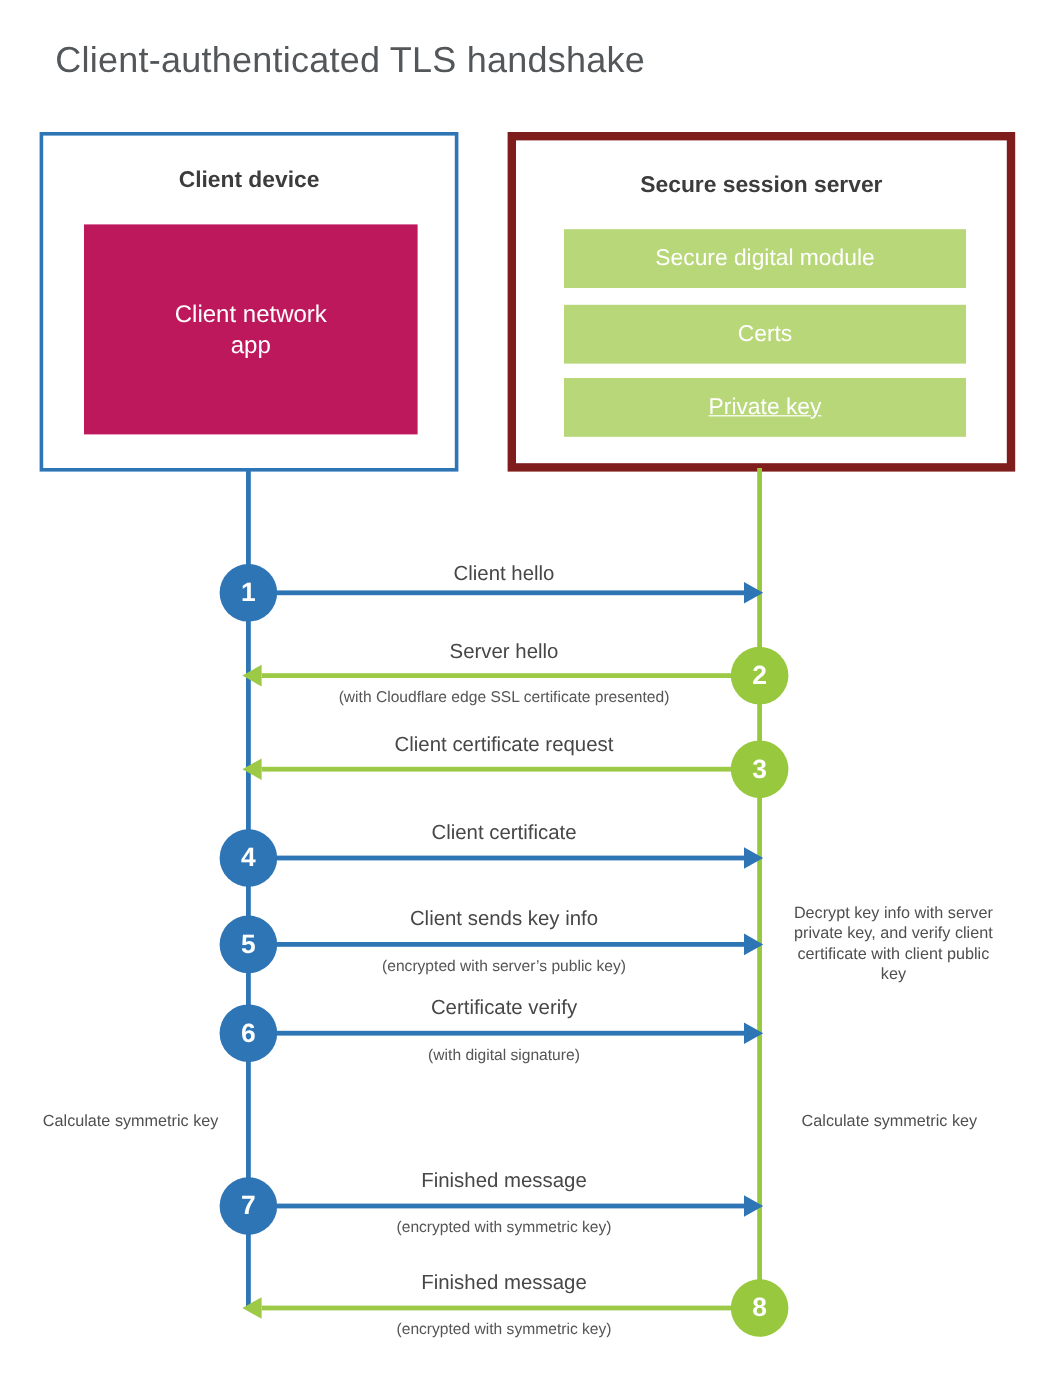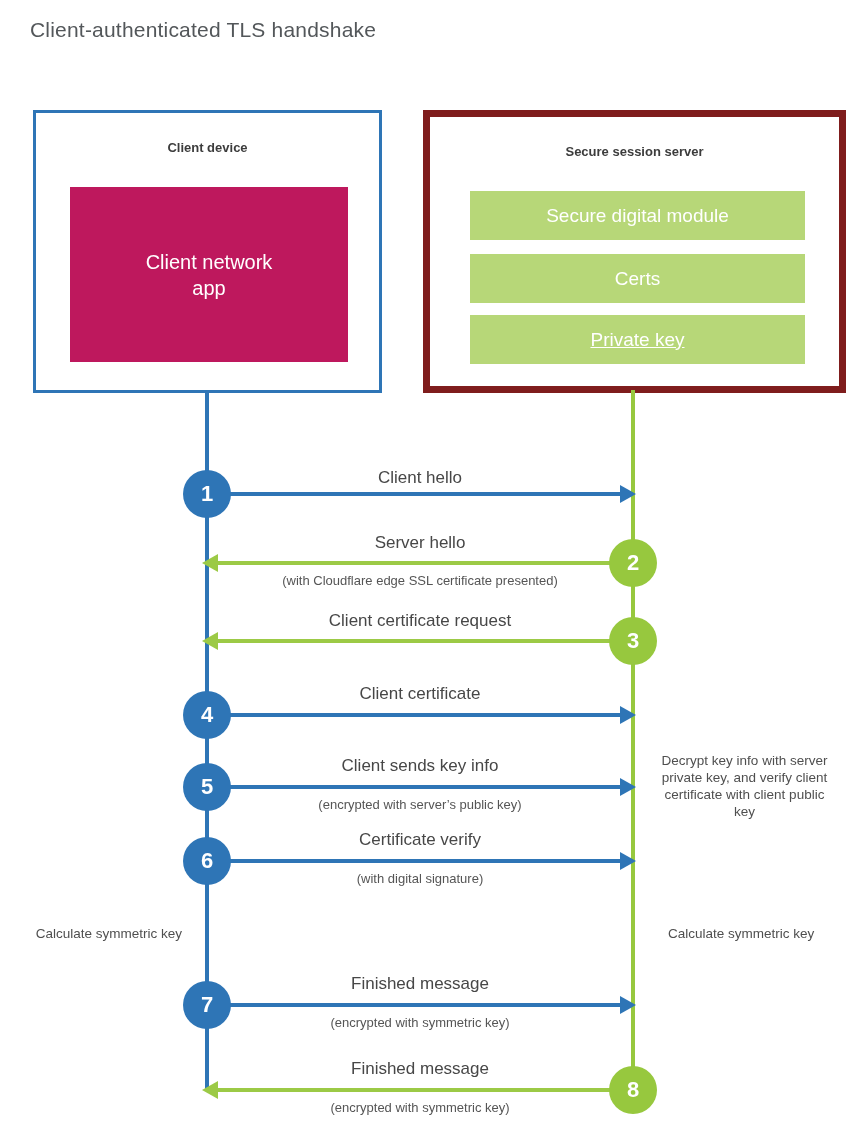--- a/index.html
+++ b/index.html
@@ -1,26 +1,26 @@
 <!DOCTYPE html>
 <html><head>
 <meta charset="utf-8">
 <style>
   html,body { margin:0; padding:0; background:#ffffff; }
   body { font-family: "Liberation Sans", "DejaVu Sans", sans-serif; }
   .canvas { position:relative; width:865px; height:1146px; background:#fff; overflow:hidden; }
 
-  .title { position:absolute; left:30px; top:18px; margin:0; font-size:21px; font-weight:400;
+  .title { position:absolute; left:30px; top:18px; margin:16px; font-size:30px; font-weight:400;
            color:#53575a; letter-spacing:0.2px; }
 
   
   .box { position:absolute; top:110px; height:283px; background:#fff; box-sizing:border-box; }
   .client-box { left:33px; width:349px; border:3px solid #2e75b6; }
   .server-box { left:423px; width:423px; border:7px solid #7f1d1d; }
-  .box-heading { margin-top:27px; text-align:center; font-size:13px; font-weight:bold; color:#3c3c3c; }
+  .box-heading { margin-top:27px; text-align:center; font-size:19px; font-weight:bold; color:#3c3c3c; }
 
   .client-app { position:absolute; left:34px; top:74px; width:278px; height:175px; background:#be185d;
                 display:flex; align-items:center; justify-content:center; text-align:center;
                 color:#fff; font-size:20px; line-height:26px; }
   .client-app span { display:block; width:160px; }
 
   .bar { position:absolute; left:40px; width:335px; height:49px; background:#b7d778;
          display:flex; align-items:center; justify-content:center; color:#fff; font-size:19px; }
   .bar1 { top:74px; } .bar2 { top:137px; } .bar3 { top:198px;text-decoration:underline; }
 

